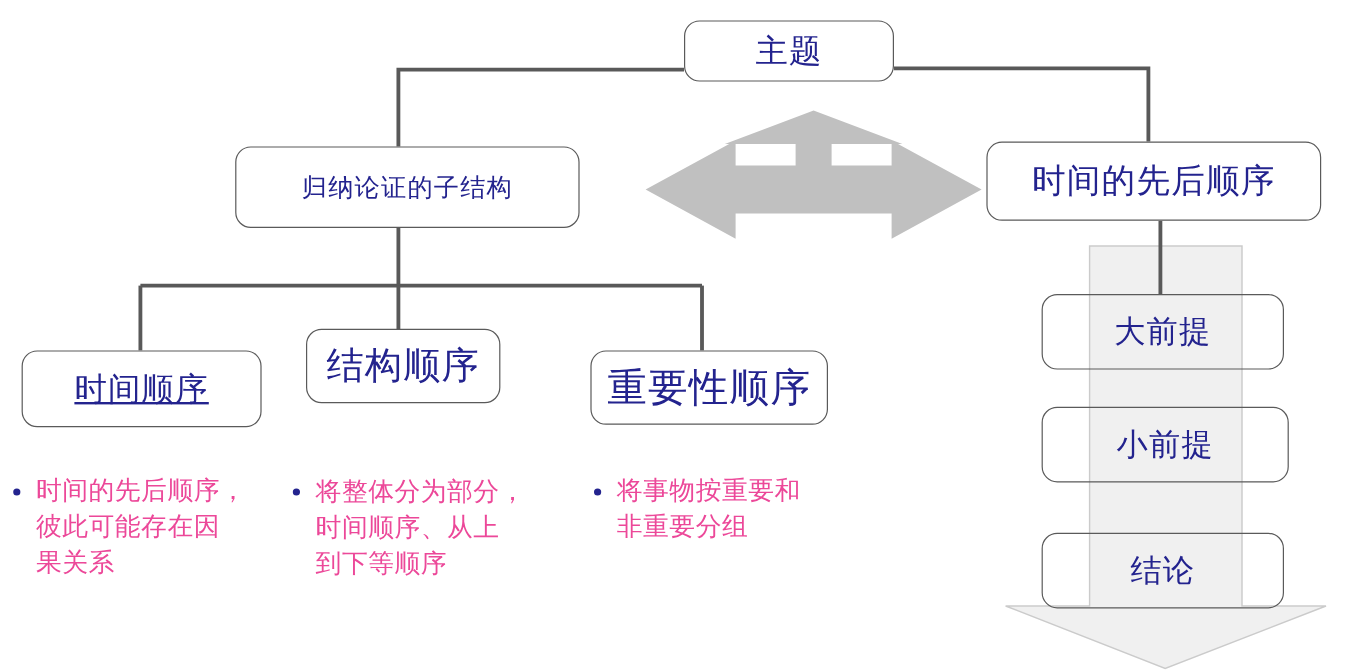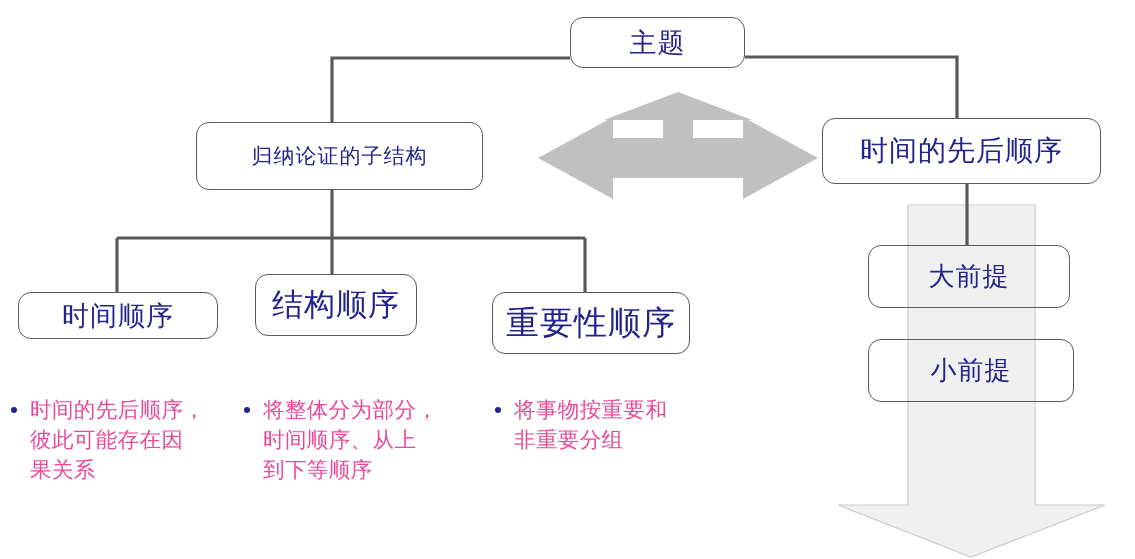--- a/index.html
+++ b/index.html
@@ -30,21 +30,21 @@
     justify-content:center;
     color:#23238E;
     letter-spacing:1px;
     z-index:3;
     white-space:nowrap;
   }
   .node.transparent{background:transparent;}
   #node-theme{left:570px;top:17px;width:175px;height:51px;font-size:27px;}
   #node-inductive{left:196px;top:122px;width:287px;height:68px;font-size:21px;}
   #node-deductive{left:822px;top:118px;width:279px;height:66px;font-size:28px;}
-  #node-time{left:18px;top:292px;width:200px;height:47px;font-size:27px;}
+  #node-time{left:18px;top:292px;width:200px;height:64px;font-size:27px;text-decoration:underline;}
   #node-structure{left:255px;top:274px;width:162px;height:62px;font-size:31px;}
   #node-importance{left:492px;top:292px;width:198px;height:62px;font-size:33px;}
   #node-major{left:868px;top:245px;width:202px;height:63px;font-size:26px;}
   #node-minor{left:868px;top:339px;width:206px;height:63px;font-size:26px;}
   #node-conclusion{left:868px;top:444px;width:202px;height:63px;font-size:26px;}
   
   .bullets{
     position:absolute;
     z-index:3;
     color:#ec4899;
@@ -116,20 +116,21 @@
   <div class="node" id="node-time">时间顺序</div>
 
   <div class="node" id="node-structure">结构顺序</div>
 
   <div class="node" id="node-importance">重要性顺序</div>
 
   <div class="node transparent" id="node-major">大前提</div>
 
   <div class="node transparent" id="node-minor">小前提</div>
 
+  <div class="node transparent" id="node-conclusion">结论</div>
 
   <div class="bullets" id="bullets-time">
     <ul>
       <li>
         <span>时间的先后顺序，</span><br>
         <span>彼此可能存在因</span><br>
         <span>果关系</span>
       </li>
     </ul>
   </div>

